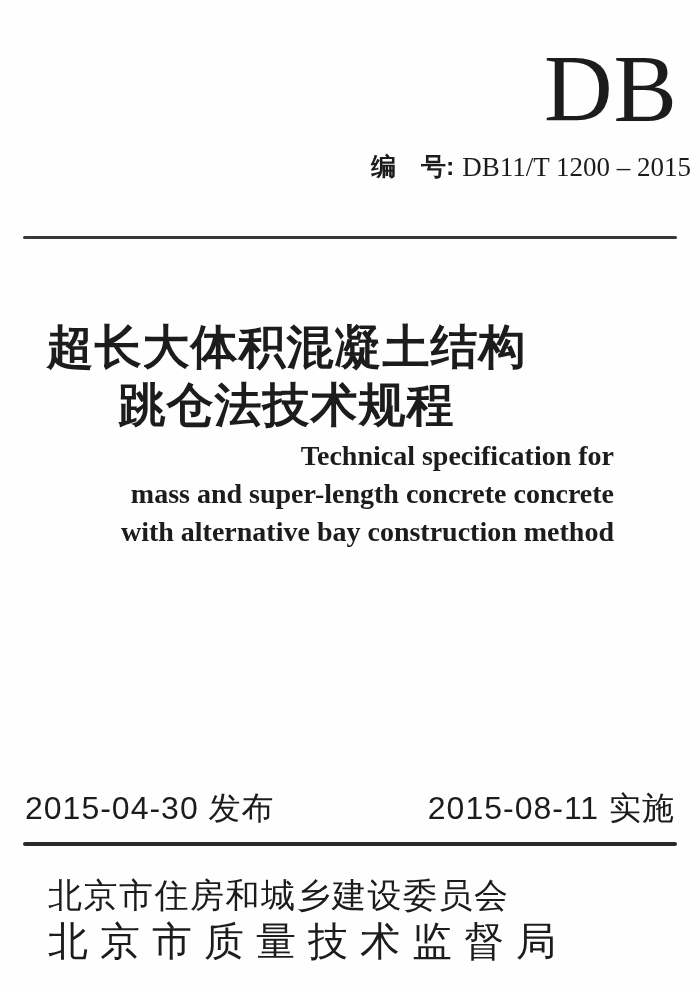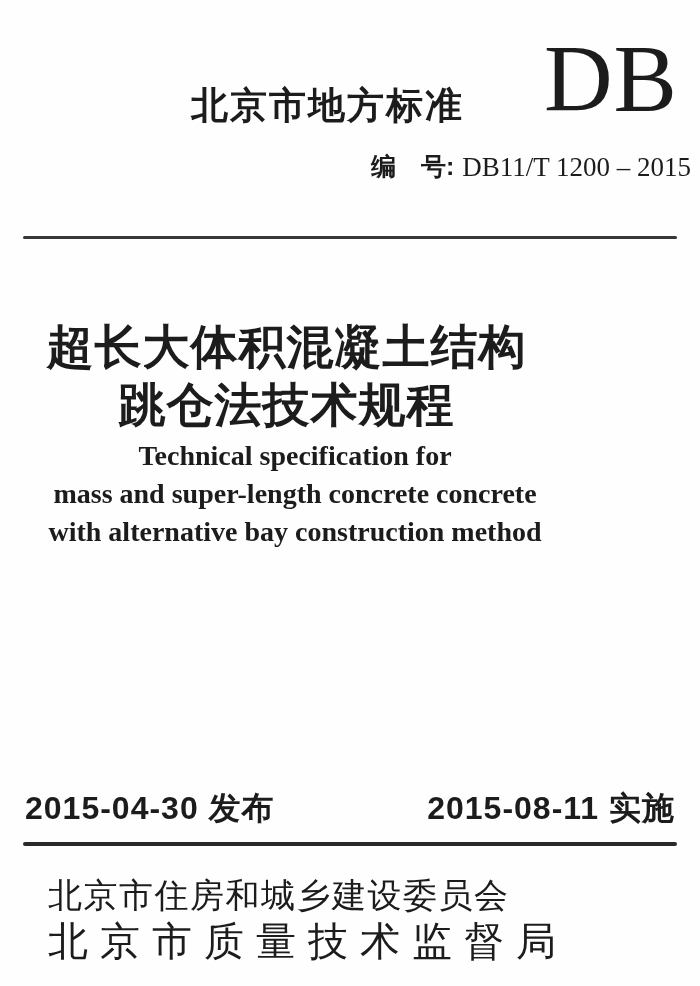--- a/index.html
+++ b/index.html
@@ -24,21 +24,21 @@
     left: 191px;
     top: 81px;
     font-size: 37px;
     font-weight: 600;
     letter-spacing: 2px;
     white-space: nowrap;
   }
   .db-logo {
     position: absolute;
     right: 22px;
-    top: 32px;
+    top: 42px;
     font-family: "Liberation Serif", serif;
     font-size: 95px;
     font-weight: 500;
     line-height: 1;
     letter-spacing: 1px;
   }
 
   
   .codes {
     position: absolute;
@@ -84,37 +84,38 @@
     font-weight: bold;
     font-size: 47px;
     line-height: 58px;
     letter-spacing: 1px;
   }
   .en-title {
     position: absolute;
     left: 0;
     top: 437px;
     width: 590px;
-    text-align: center;
+    text-align: right;
     font-family: "Liberation Serif", serif;
     font-weight: bold;
     font-size: 28px;
     line-height: 38px;
+    padding-left: 24px;
   }
 
   
   .dates {
     position: absolute;
     left: 25px;
     right: 25px;
     top: 787px;
     display: flex;
     justify-content: space-between;
     font-size: 32px;
-    font-weight: 700;
+    font-weight: 400;
     letter-spacing: 1px;
     white-space: nowrap;
   }
 
   
   .publishers {
     position: absolute;
     left: 48px;
     top: 872px;
     display: flex;
@@ -142,21 +143,20 @@
     letter-spacing: 3px;
     margin-left: 14px;
     white-space: nowrap;
   }
 </style>
 </head>
 <body>
 
 <div class="page">
 
-  <div class="standard-type">北京市地方标准</div>
 
   <div class="db-logo">DB</div>
 
   <div class="codes">
     <div class="code-row">
       <span class="code-label">编　号:</span>
       <span class="code-value">DB11/T 1200 – 2015</span>
     </div>
   </div>
 

